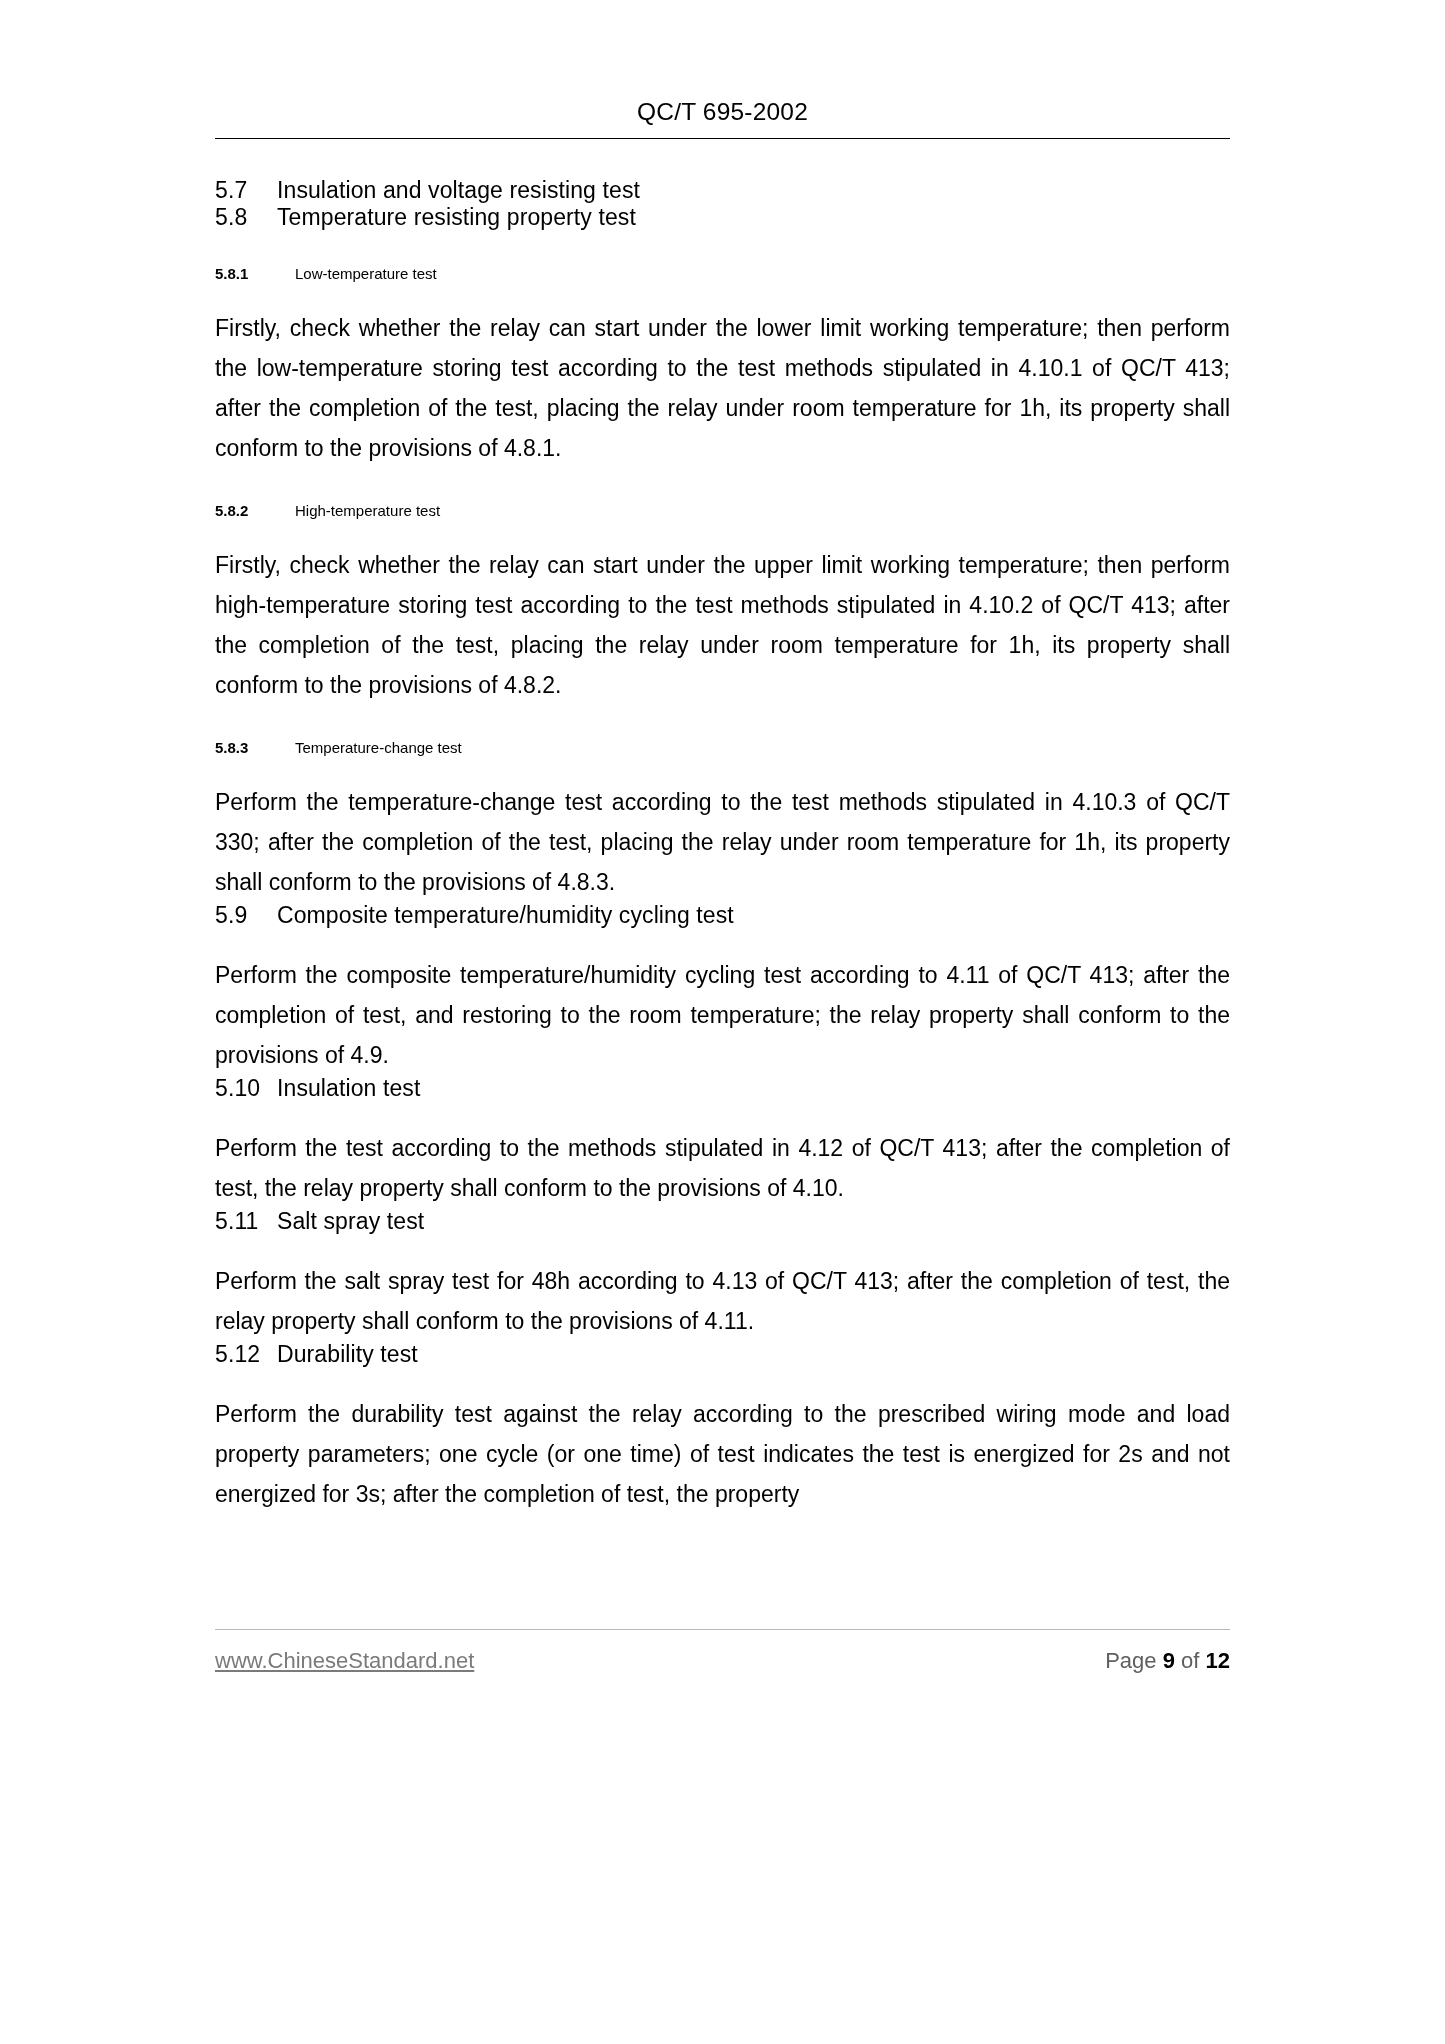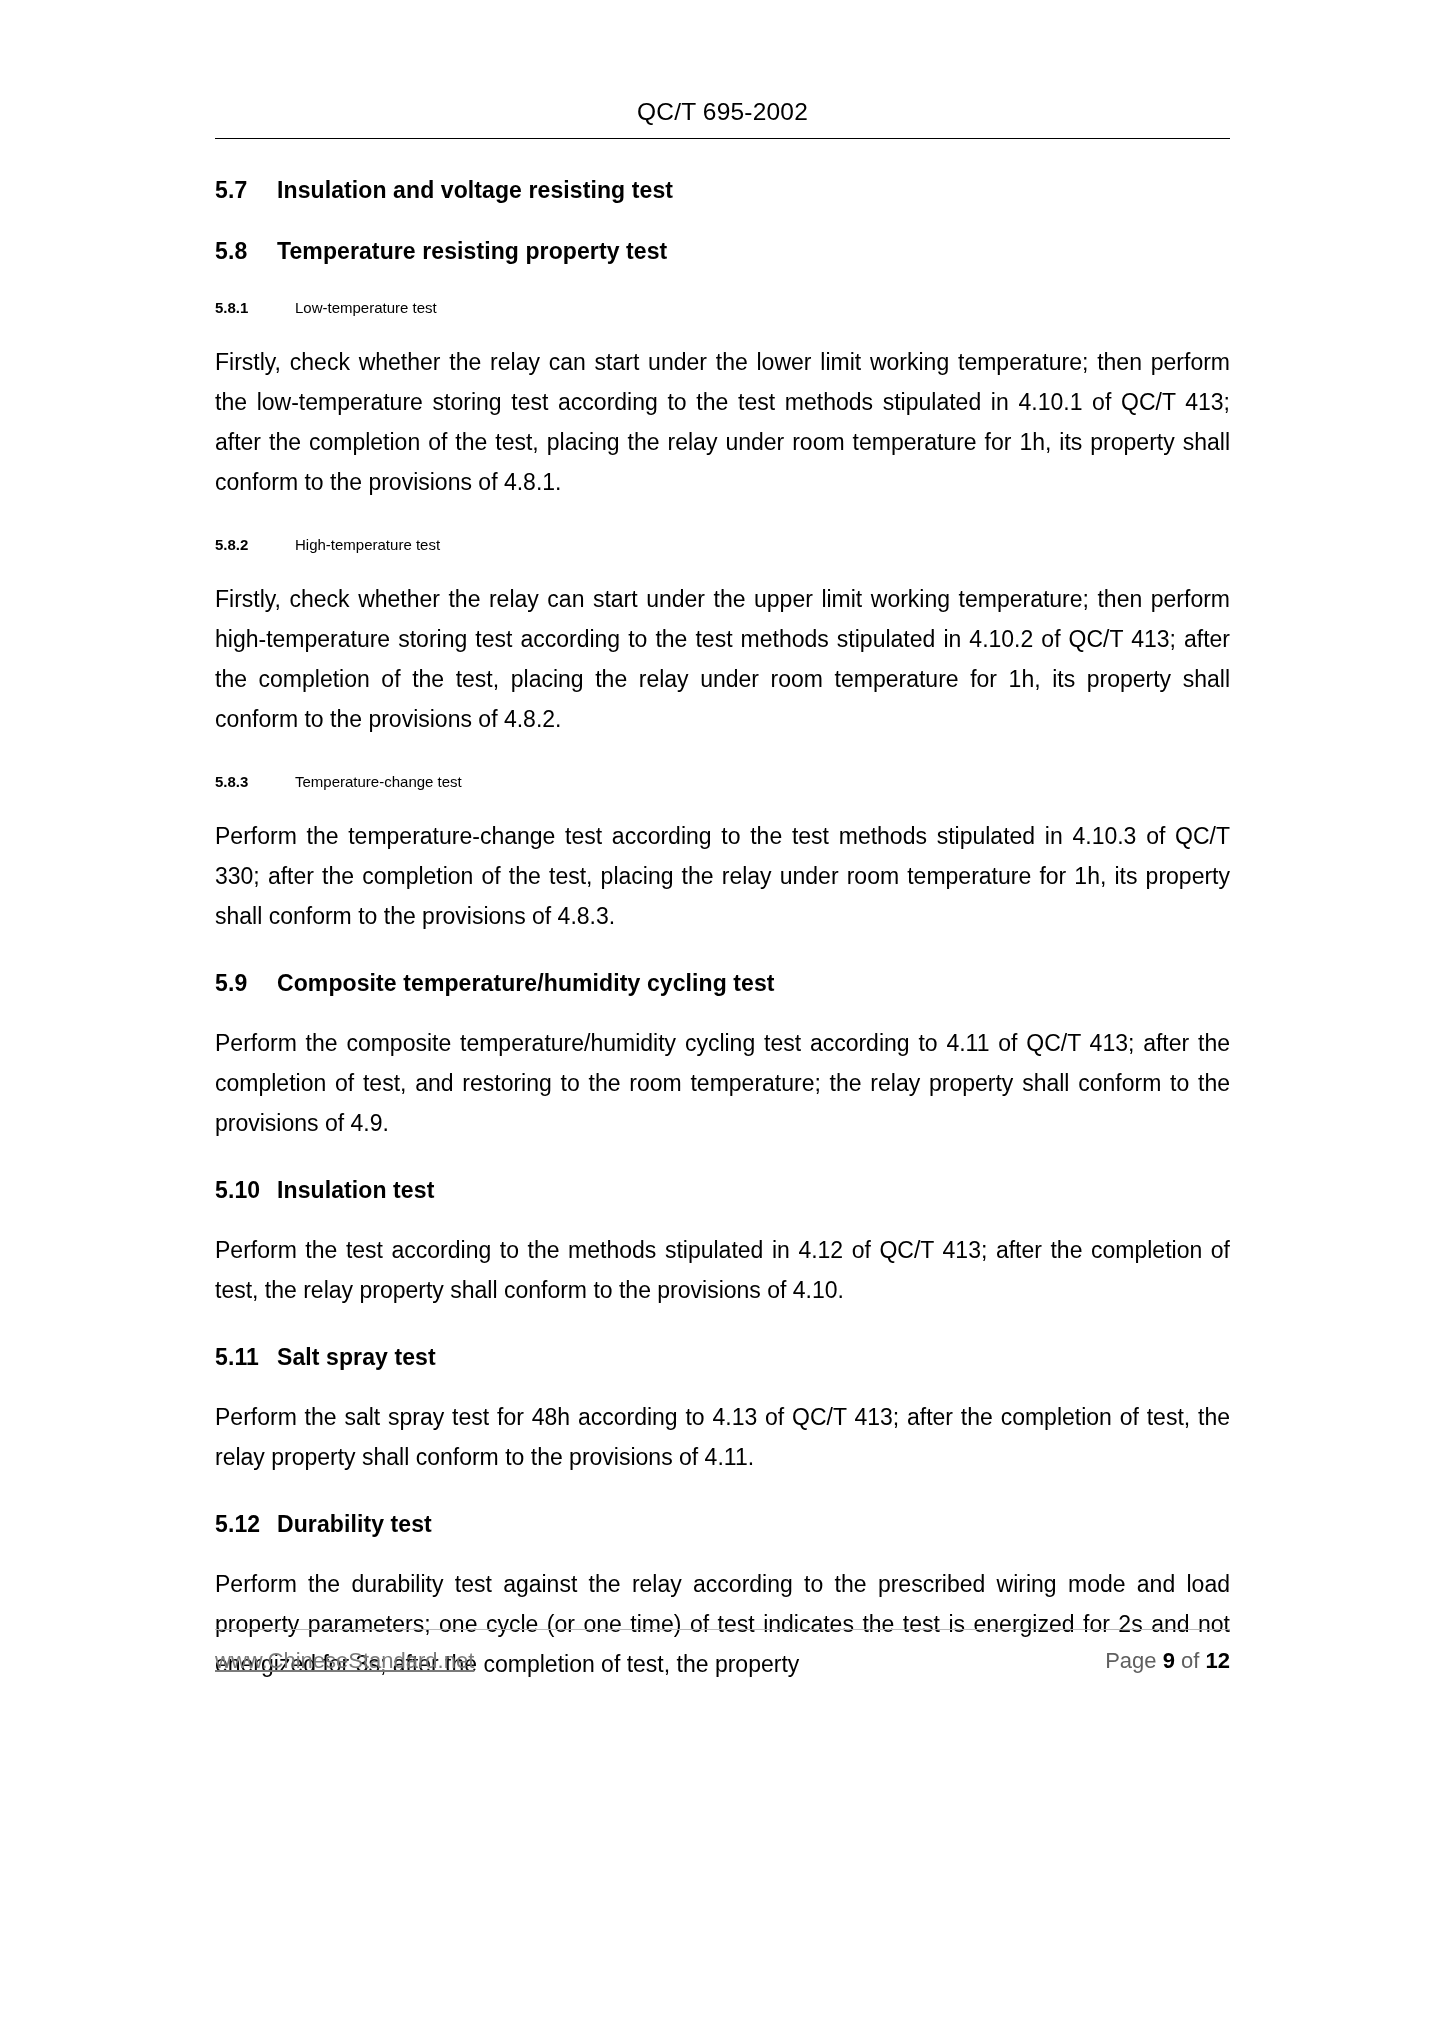--- a/index.html
+++ b/index.html
@@ -31,26 +31,25 @@
   }
   .header-rule {
     margin-top: 12px;
     border-bottom: 1.6px solid #000;
   }
   .content {
     padding-top: 38px;
   }
   h2.section {
     font-size: 23px;
-    font-weight: bold;
+    font-weight: normal;
     margin: 0 0 0 0;
     letter-spacing: 0.1px;
   }
   .sec-wrap {
-    margin-top: 34px;
   }
   .sec-wrap:first-child {
     margin-top: 0;
   }
   .sec-num {
     display: inline-block;
     min-width: 62px;
   }
   .subsec {
     font-size: 15px;

